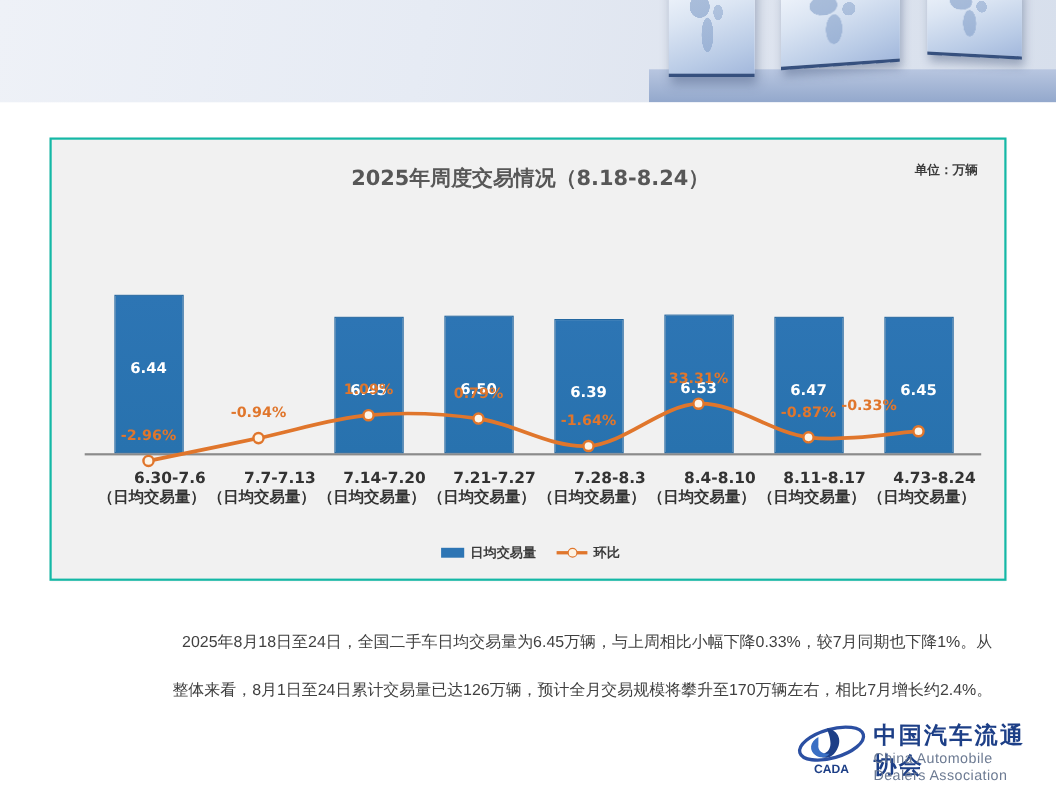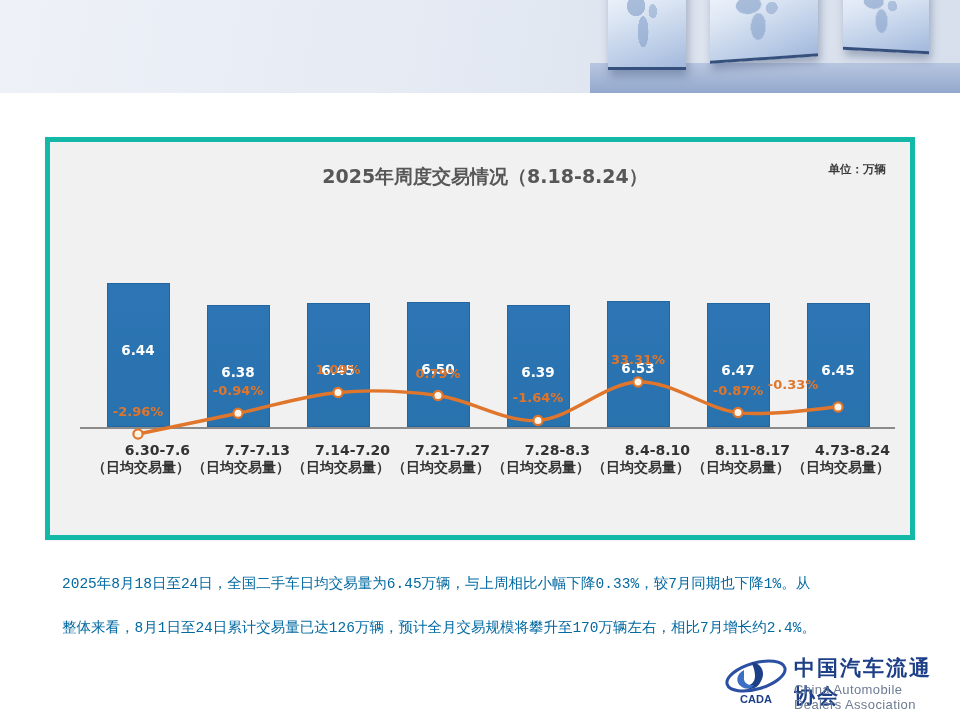--- a/index.html
+++ b/index.html
@@ -40,23 +40,22 @@
   }
   .hdr-title {
     position:absolute; left:56px; top:34px;
     font-size:27px; font-weight:bold; color:#111; letter-spacing:.5px;
     font-family:"DejaVu Sans","Liberation Sans",sans-serif;
   }
 
   
   .chart-panel {
     position:absolute; left:45px; top:125px; width:870px; height:403px;
-    background:#f1f1f1; border:5px solid #14b8a6;
+    background:#f1f1f1; border:2px solid #14b8a6;
     box-shadow: 0 1px 2px rgba(0,0,0,.06);
-    margin-top: 12px;
   }
   .chart-title {
     position:absolute; left:0; top:22px; width:870px; text-align:center;
     font-size:19px; font-weight:bold; color:#575757;
   }
   .chart-unit {
     position:absolute; right:24px; top:20px;
     font-size:11.5px; font-weight:bold; color:#3b3b3b;
   }
 
@@ -102,22 +101,23 @@
     content:""; position:absolute; left:0; top:4px; width:28px; height:2.5px; background:#e0762c;
   }
   .lg-line::after {
     content:""; position:absolute; left:10px; top:1px; width:7px; height:7px;
     border-radius:50%; background:#fdf3e4; border:1.8px solid #e0762c;
   }
 
   
   .body-text {
     position:absolute; left:62px; top:562px; width:840px;
-    font-size:14.5px; color:#0369a1; line-height:44px;
-    font-family:Liberation Mono, monospace;
+    font-size:14.5px; color:#404040; line-height:44px;
+    font-family:Liberation Sans, sans-serif;
+    text-align:right;
   }
   .body-text p { margin:0; }
 
   
   .logo { position:absolute; left:722px; top:652px; width:222px; height:58px; }
   .logo-mark { position:absolute; left:0; top:4px; width:68px; height:50px; }
   .logo-cn {
     position:absolute; left:72px; top:2px;
     font-size:21px; font-weight:bold; color:#1d3f87; letter-spacing:2px;
     font-family:"DejaVu Sans","Liberation Sans",sans-serif;
@@ -150,23 +150,20 @@
 
   <div class="chart-panel">
     <div class="chart-title">2025年周度交易情况（8.18-8.24）</div>
     <div class="chart-unit">单位：万辆</div>
 
     <div class="plot">
       <div class="axis-line"></div>
       <div class="bars" id="bars-layer">
           <div class="bar" style="left: 56.5px; height: 144px;">
             <span class="bar-value">6.44</span>
-          </div>
-          <div class="bar" style="left: 156.5px; height: 122px;">
-            <span class="bar-value">6.38</span>
           </div>
           <div class="bar" style="left: 256.5px; height: 123.867px;">
             <span class="bar-value">6.45</span>
           </div>
           <div class="bar" style="left: 356.5px; height: 125.2px;">
             <span class="bar-value">6.50</span>
           </div>
           <div class="bar" style="left: 456.5px; height: 122.267px;">
             <span class="bar-value">6.39</span>
           </div>
@@ -206,20 +203,30 @@
           <div class="xlab" style="left: 136px; top: 12px;"><span>7.7-7.13</span><span class="l2">（日均交易量）</span></div>
           <div class="xlab" style="left: 236px; top: 12px;"><span>7.14-7.20</span><span class="l2">（日均交易量）</span></div>
           <div class="xlab" style="left: 336px; top: 12px;"><span>7.21-7.27</span><span class="l2">（日均交易量）</span></div>
           <div class="xlab" style="left: 436px; top: 12px;"><span>7.28-8.3</span><span class="l2">（日均交易量）</span></div>
           <div class="xlab" style="left: 536px; top: 12px;"><span>8.4-8.10</span><span class="l2">（日均交易量）</span></div>
           <div class="xlab" style="left: 636px; top: 12px;"><span>8.11-8.17</span><span class="l2">（日均交易量）</span></div>
           <div class="xlab" style="left: 736px; top: 12px;"><span>4.73-8.24</span><span class="l2">（日均交易量）</span></div>
         </div>
     </div>
 
+    <div class="legend">
+      <div class="lg-item">
+        <span class="lg-swatch"></span>
+        <span>日均交易量</span>
+      </div>
+      <div class="lg-item">
+        <span class="lg-line"></span>
+        <span>环比</span>
+      </div>
+    </div>
   </div>
 
   <div class="body-text">
     <p>2025年8月18日至24日，全国二手车日均交易量为6.45万辆，与上周相比小幅下降0.33%，较7月同期也下降1%。从</p>
     <p>整体来看，8月1日至24日累计交易量已达126万辆，预计全月交易规模将攀升至170万辆左右，相比7月增长约2.4%。</p>
   </div>
 
   <div class="logo">
     <svg class="logo-mark" viewBox="0 0 68 50">
       <ellipse cx="34" cy="20" rx="30" ry="13" fill="none" stroke="#2b4fa2" stroke-width="3" transform="rotate(-16 34 20)"></ellipse>

